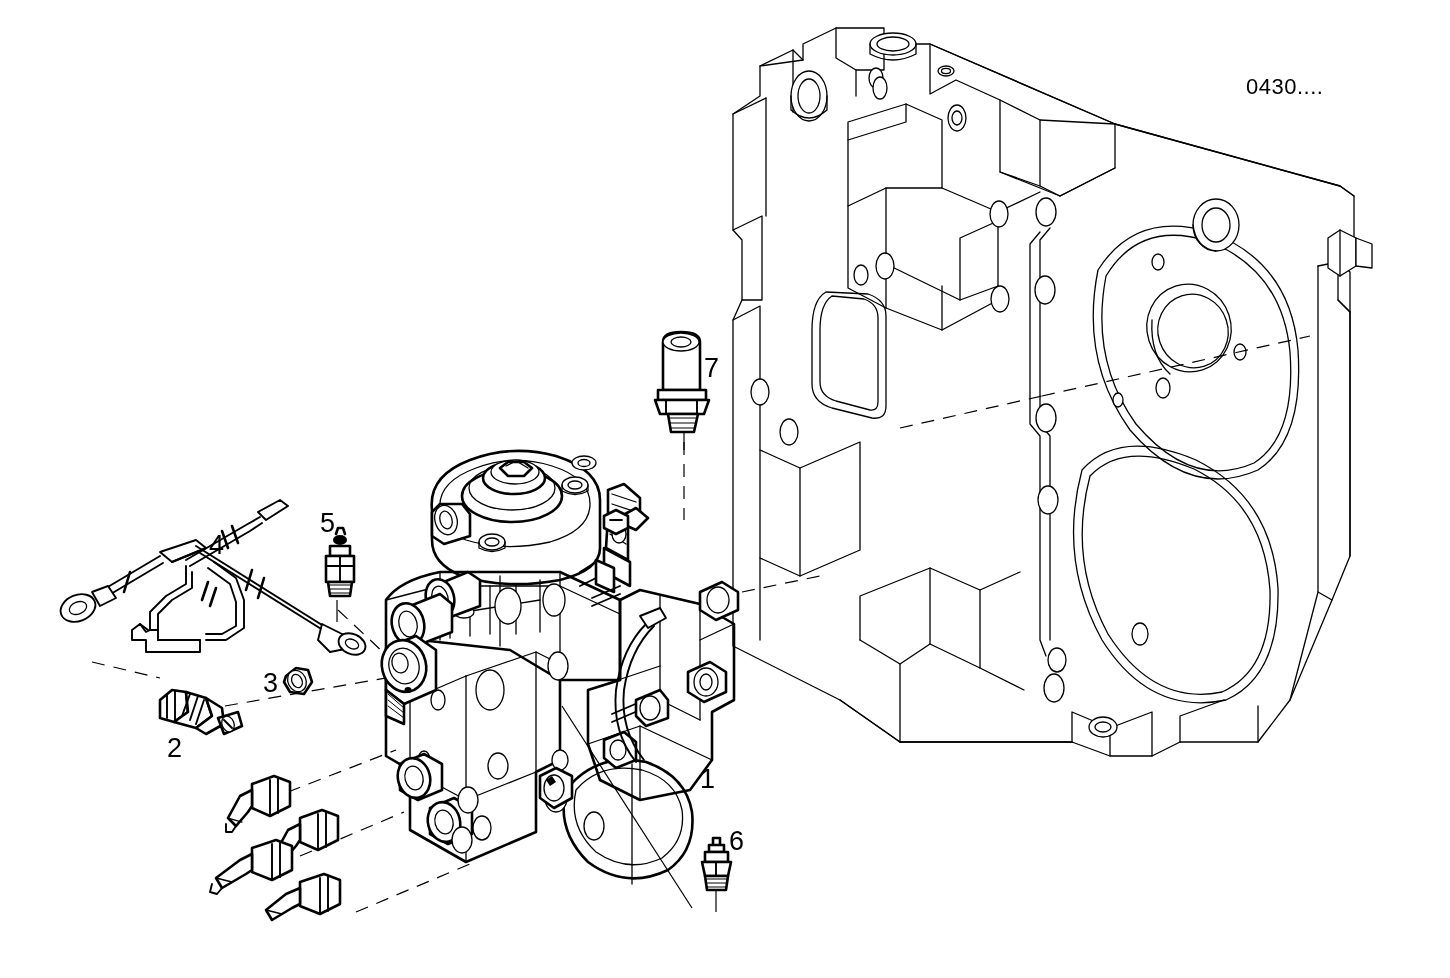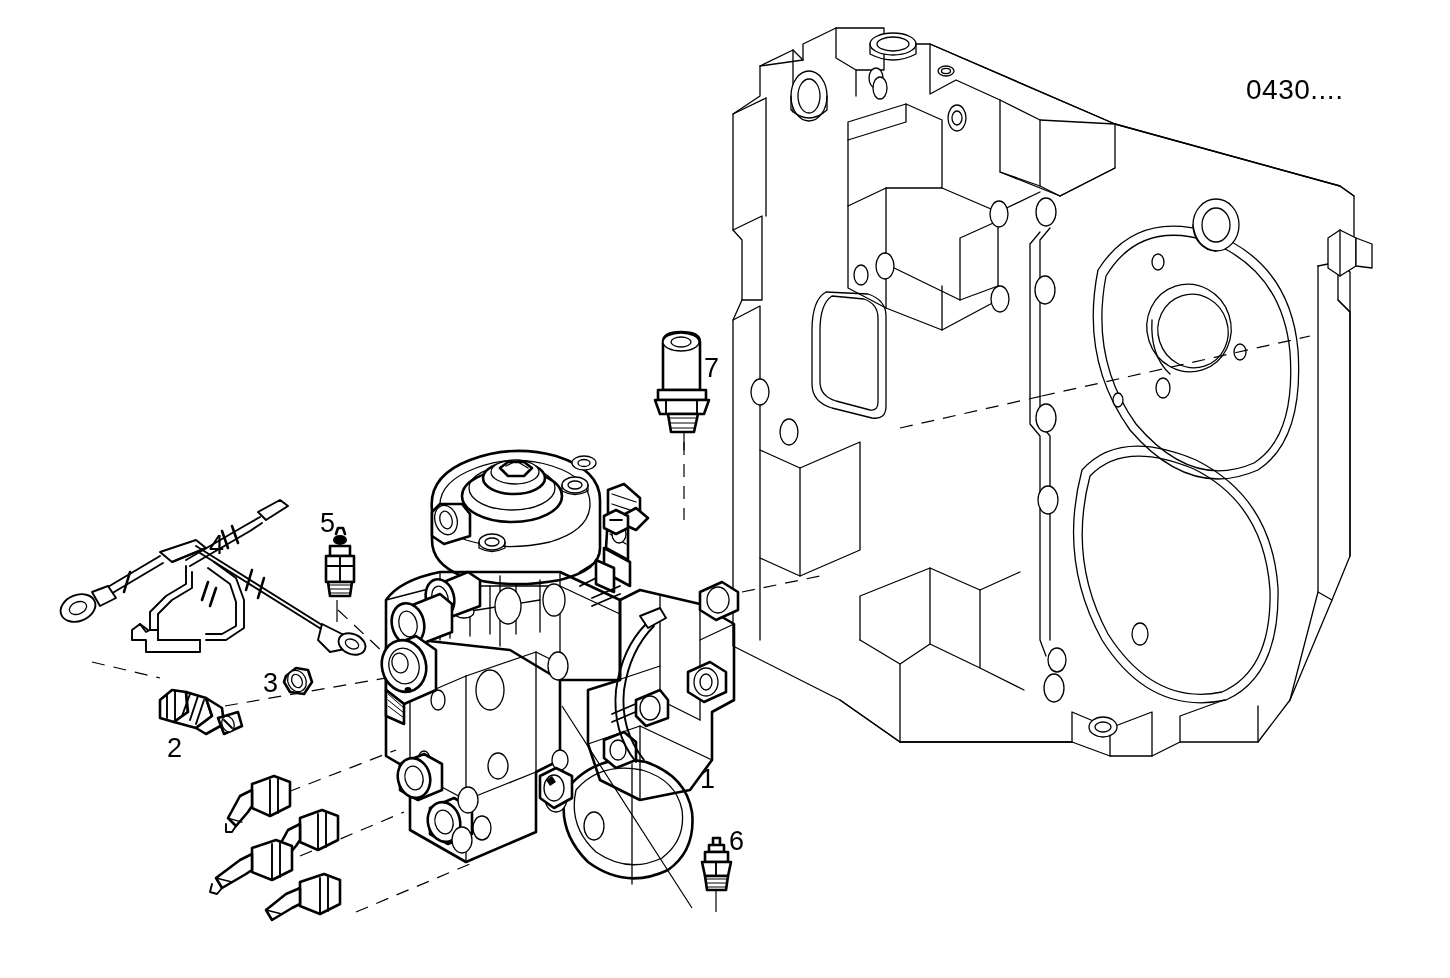--- a/index.html
+++ b/index.html
@@ -29,21 +29,21 @@
     font-family: "Liberation Sans", sans-serif;
     font-size: 27px;
     color: #000000;
     line-height: 1;
     white-space: nowrap;
     user-select: none;
   }
   #drawing-code {
     position: absolute;
     font-family: "Liberation Sans", sans-serif;
-    font-size: 28px;
+    font-size: 22px;
     color: #000000;
     left: 1246px;
     top: 74px;
     letter-spacing: 0.5px;
     white-space: nowrap;
   }
   svg { display: block; }
   .ln   { fill: none; stroke: #000; stroke-width: 1.3; stroke-linejoin: round; stroke-linecap: round; }
   .lnT  { fill: none; stroke: #000; stroke-width: 2.6; stroke-linejoin: round; stroke-linecap: round; }
   .lnM  { fill: none; stroke: #000; stroke-width: 1.9; stroke-linejoin: round; stroke-linecap: round; }

